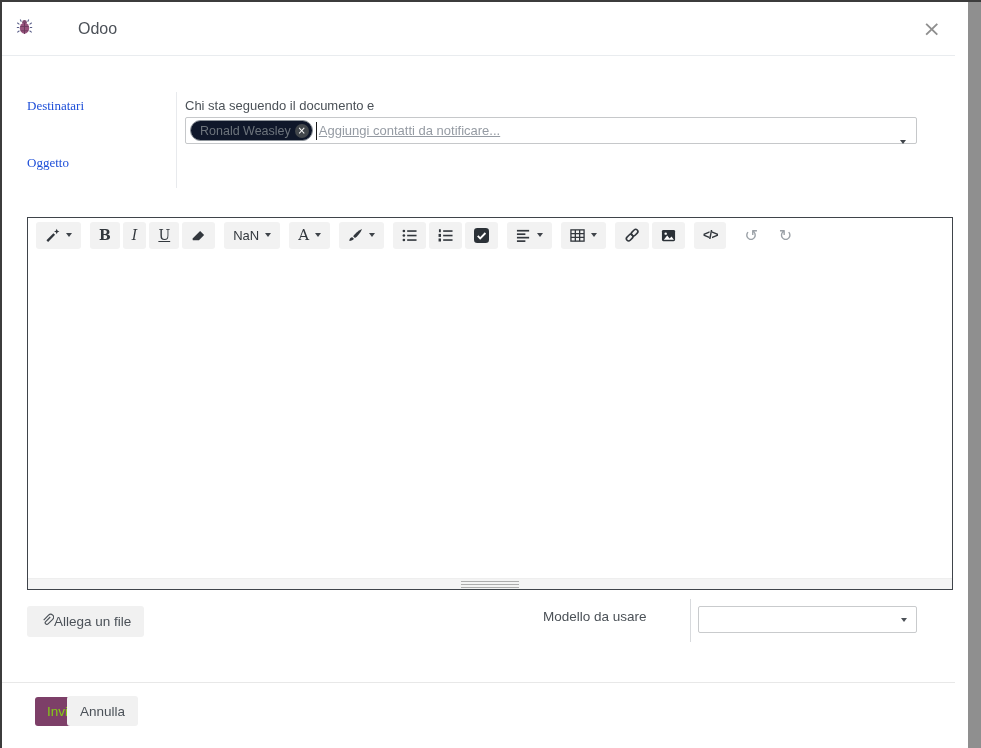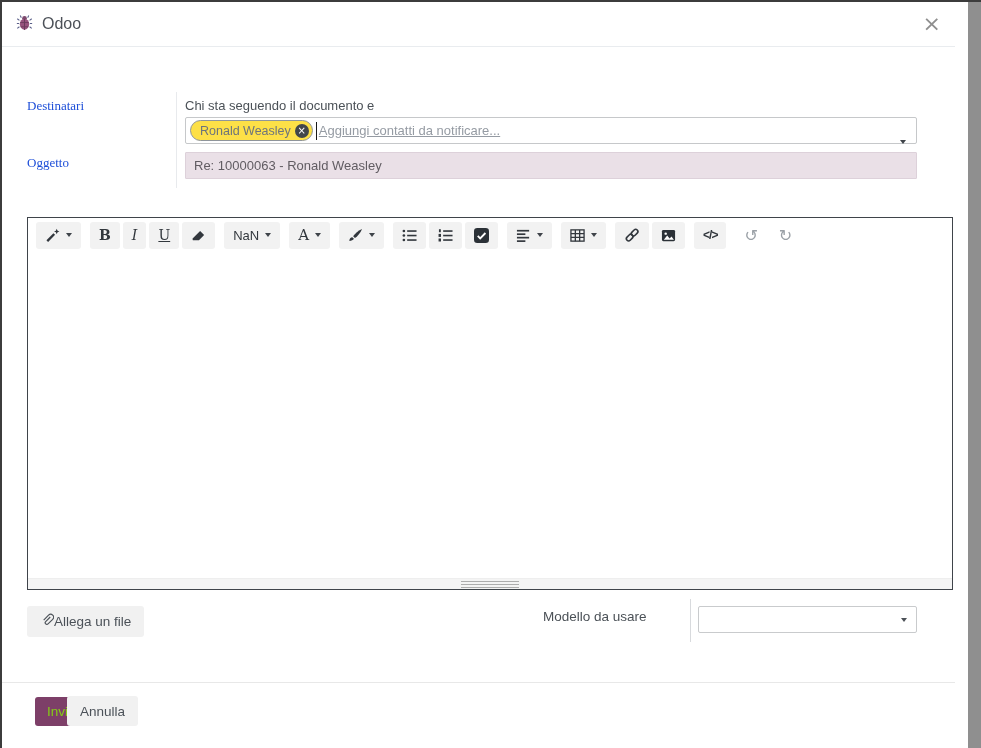--- a/index.html
+++ b/index.html
@@ -7,42 +7,42 @@
   .frame {
     position: relative; width: 981px; height: 748px;
     background: #fff; overflow: hidden;
   }
   .edge-right { position:absolute; top:0; right:0; width:13px; height:748px; background:#8f8f8f; }
   .edge-top { position:absolute; top:0; left:0; width:981px; height:2px; background:#3c3c3c; z-index:5; }
   .edge-left { position:absolute; top:0; left:0; width:2px; height:748px; background:#3c3c3c; z-index:5; }
 
   
   .header {
-    position:absolute; left:2px; top:2px; width:953px; height:45px;
+    position:absolute; left:2px; top:2px; width:953px; height:54px;
     display:flex; align-items:center; padding:16px 14px;
-    border-bottom:1px solid #e9ecef; background:#fff;
+    border-bottom:1px solid #e9ecef; background:#fff;gap:36px;
   }
   .app-title { font-size:16px; color:#4c5158; font-weight:500; margin-left:9px; }
   .spacer { flex:1; }
   .btn-close { background:none; border:none; font-size:22px; line-height:1; color:#8f8f8f; cursor:pointer; font-family:"DejaVu Sans", sans-serif; }
 
   
   .lbl { position:absolute; font-size:13px; color:#1d4ed8;font-family:Liberation Serif, serif; }
   .col-sep { position:absolute; left:176px; top:92px; width:1px; height:96px; background:#e8eaed; }
   .helper { position:absolute; left:185px; top:98px; font-size:13px; color:#4b5157; }
 
   .recipients-box {
     position:absolute; left:185px; top:117px; width:732px; height:27px;
     border:1px solid #c6c8ca; border-radius:2px; background:#fff;
     display:flex; align-items:center; padding-left:4px;
   }
   .tag-pill {
     display:inline-flex; align-items:center; gap:4px;
     border:1px solid #8f959b; border-radius:11px; height:21px;
-    padding:0 3px 0 9px; color:#6d747c; font-size:12.5px; background:#fde047;
+    padding:0 3px 0 9px; color:#6d747c; font-size:12.5px; background:#0f172a;
   }
   .tag-x {
     width:14px; height:14px; border-radius:50%; background:#41464b; color:#fff;
     font-size:10px; line-height:14px; text-align:center; border:none; cursor:pointer;
     font-family:"DejaVu Sans", sans-serif;
   }
   .text-cursor { width:1px; height:18px; background:#1a1a1a; margin:0 2px 0 3px; }
   .placeholder { font-size:13px; color:#959ba3;text-decoration:underline; }
   .field-caret { position:absolute; right:10px; top:12px; }
 
@@ -143,21 +143,20 @@
     <span class="tag-pill">
       <span>Ronald Weasley</span>
       <button class="tag-x">×</button>
     </span>
     <span class="text-cursor"></span>
     <span class="placeholder">Aggiungi contatti da notificare...</span>
     <span class="field-caret"><span class="caret"></span></span>
   </div>
 
   <div class="lbl" style="left:27px; top:155px;">Oggetto</div>
-  <div class="subject-box" style="background: rgb(234, 224, 231);">Re: 10000063 - Ronald Weasley</div>
 
   <div class="editor">
     <div class="toolbar">
       <button class="tb-btn">
         <span>
           <svg width="15" height="15" viewBox="0 0 16 16" fill="#32373d">
             <path d="M1.5 13 L9 5.5 l1.8 1.8 L3.3 14.8 z"></path>
             <path d="M11.6 2.8 l0.9-2 0.9 2 2 0.9 -2 0.9 -0.9 2 -0.9-2 -2-0.9 z"></path>
           </svg>
         </span>

